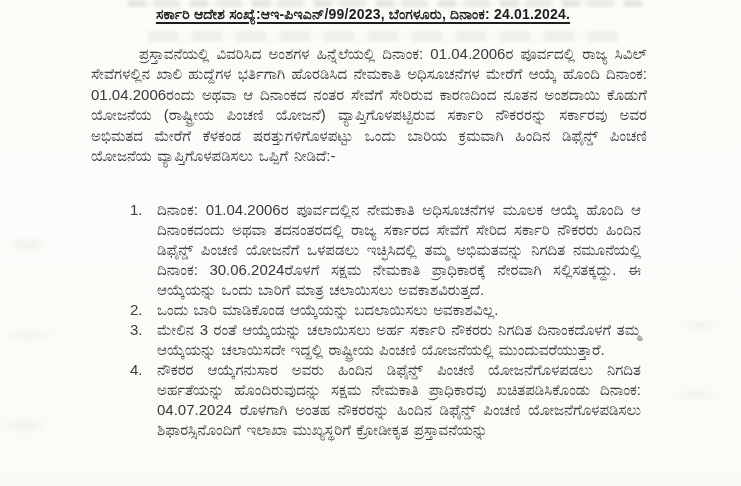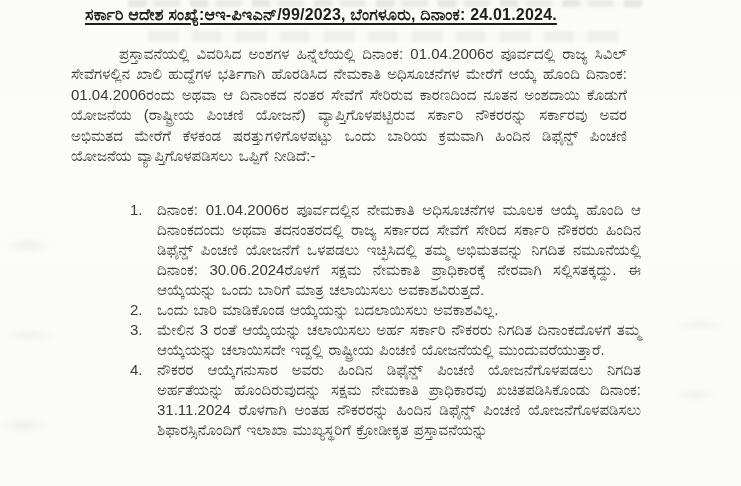--- a/index.html
+++ b/index.html
@@ -50,36 +50,36 @@
       radial-gradient(ellipse 38px 10px at 40px 25px, rgba(125,130,115,0.14), transparent 70%),
       radial-gradient(ellipse 34px 10px at 36px 95px, rgba(125,130,115,0.13), transparent 70%);
     opacity: 0.55;
   }
 
   .order-header {
     position: absolute;
     top: 6px;
     left: 85px;
     width: 556px;
-    text-align: left;
-    font-size: 16px;
+    text-align: center;
+    font-size: 14px;
     font-weight: bold;
     color: #1e1e1e;
     letter-spacing: 0.2px;
   }
   .order-header .underlined {
     text-decoration: underline;
     text-decoration-thickness: 1.5px;
     text-underline-offset: 3px;
   }
 
   .intro-para {
     position: absolute;
     top: 44px;
-    left: 71px;
+    left: 91px;
     width: 556px;
     font-size: 15px;
     line-height: 20.4px;
     text-align: justify;
     text-indent: 48px;
     word-spacing: 1.5px;
   }
 
   .conditions {
     position: absolute;
@@ -131,18 +131,18 @@
       <div class="cond-text">ಒಂದು ಬಾರಿ ಮಾಡಿಕೊಂಡ ಆಯ್ಕೆಯನ್ನು ಬದಲಾಯಿಸಲು ಅವಕಾಶವಿಲ್ಲ.</div>
     </div>
 
     <div class="cond-row">
       <span class="cond-num">3.</span>
       <div class="cond-text">ಮೇಲಿನ 3 ರಂತೆ ಆಯ್ಕೆಯನ್ನು ಚಲಾಯಿಸಲು ಅರ್ಹ ಸರ್ಕಾರಿ ನೌಕರರು ನಿಗದಿತ ದಿನಾಂಕದೊಳಗೆ ತಮ್ಮ ಆಯ್ಕೆಯನ್ನು ಚಲಾಯಿಸದೇ ಇದ್ದಲ್ಲಿ ರಾಷ್ಟ್ರೀಯ ಪಿಂಚಣಿ ಯೋಜನೆಯಲ್ಲಿ ಮುಂದುವರೆಯುತ್ತಾರೆ.</div>
     </div>
 
     <div class="cond-row">
       <span class="cond-num">4.</span>
-      <div class="cond-text">ನೌಕರರ ಆಯ್ಕೆಗನುಸಾರ ಅವರು ಹಿಂದಿನ ಡಿಫೈನ್ಡ್ ಪಿಂಚಣಿ ಯೋಜನೆಗೊಳಪಡಲು ನಿಗದಿತ ಅರ್ಹತೆಯನ್ನು ಹೊಂದಿರುವುದನ್ನು ಸಕ್ಷಮ ನೇಮಕಾತಿ ಪ್ರಾಧಿಕಾರವು ಖಚಿತಪಡಿಸಿಕೊಂಡು ದಿನಾಂಕ: 31.11.2024 ರೊಳಗಾಗಿ ಅಂತಹ ನೌಕರರನ್ನು ಹಿಂದಿನ ಡಿಫೈನ್ಡ್ ಪಿಂಚಣಿ ಯೋಜನೆಗೊಳಪಡಿಸಲು ಶಿಫಾರಸ್ಸಿನೊಂದಿಗೆ ಇಲಾಖಾ ಮುಖ್ಯಸ್ಥರಿಗೆ ಕ್ರೋಡೀಕೃತ ಪ್ರಸ್ತಾವನೆಯನ್ನು</div>
+      <div class="cond-text">ನೌಕರರ ಆಯ್ಕೆಗನುಸಾರ ಅವರು ಹಿಂದಿನ ಡಿಫೈನ್ಡ್ ಪಿಂಚಣಿ ಯೋಜನೆಗೊಳಪಡಲು ನಿಗದಿತ ಅರ್ಹತೆಯನ್ನು ಹೊಂದಿರುವುದನ್ನು ಸಕ್ಷಮ ನೇಮಕಾತಿ ಪ್ರಾಧಿಕಾರವು ಖಚಿತಪಡಿಸಿಕೊಂಡು ದಿನಾಂಕ: 04.07.2024 ರೊಳಗಾಗಿ ಅಂತಹ ನೌಕರರನ್ನು ಹಿಂದಿನ ಡಿಫೈನ್ಡ್ ಪಿಂಚಣಿ ಯೋಜನೆಗೊಳಪಡಿಸಲು ಶಿಫಾರಸ್ಸಿನೊಂದಿಗೆ ಇಲಾಖಾ ಮುಖ್ಯಸ್ಥರಿಗೆ ಕ್ರೋಡೀಕೃತ ಪ್ರಸ್ತಾವನೆಯನ್ನು</div>
     </div>
 
   </div>
 
 </div>
 
 </body></html>

